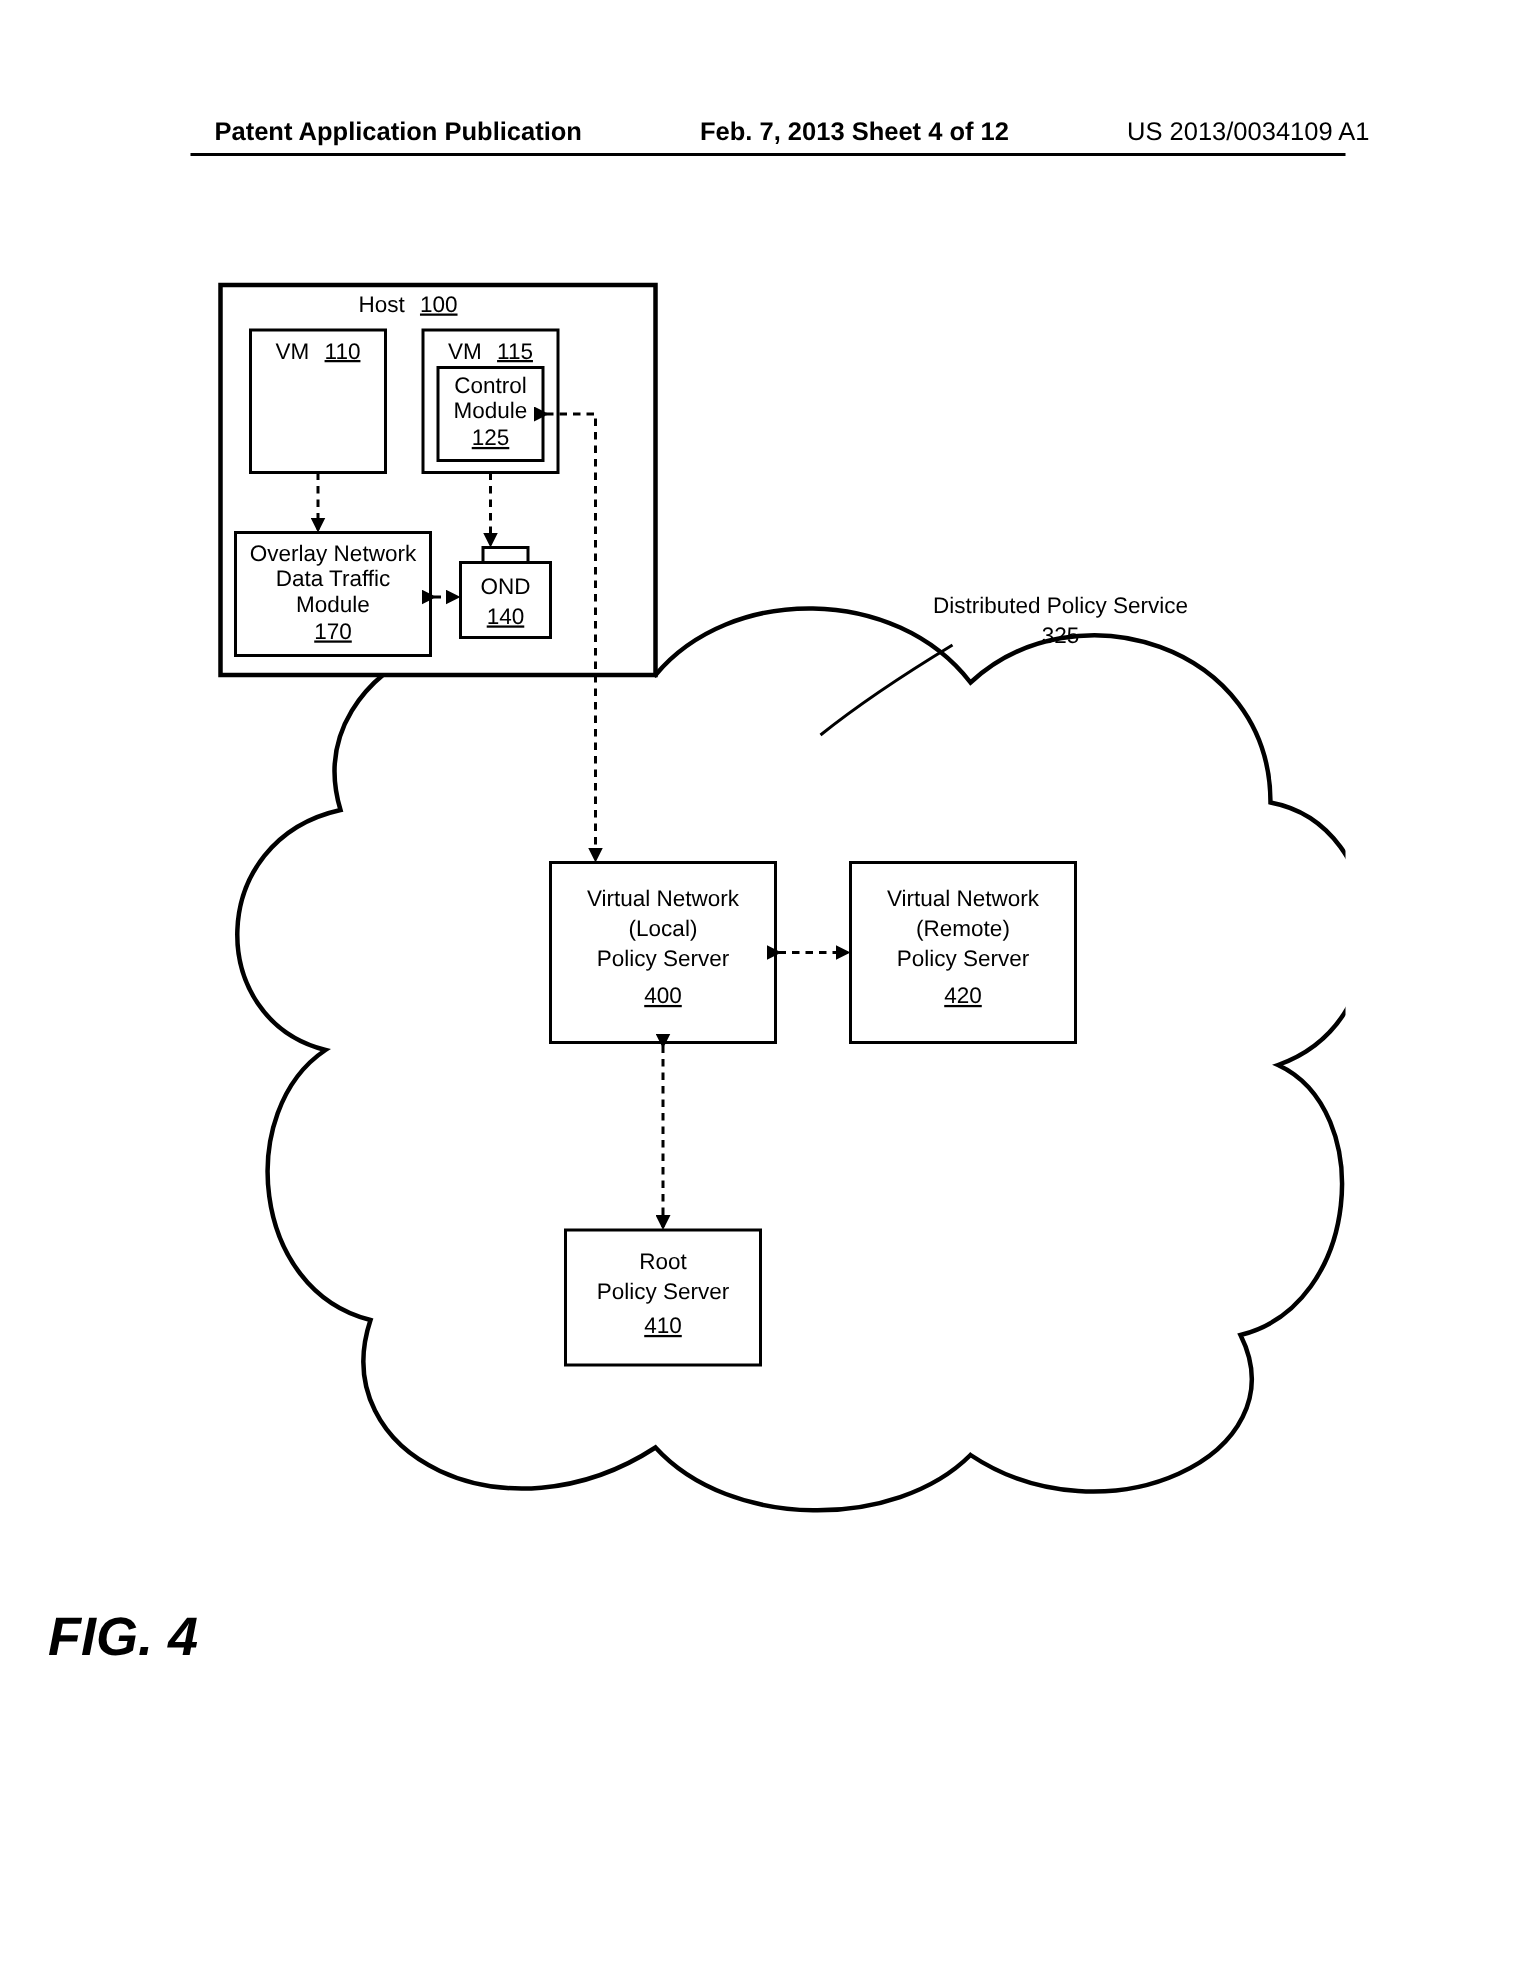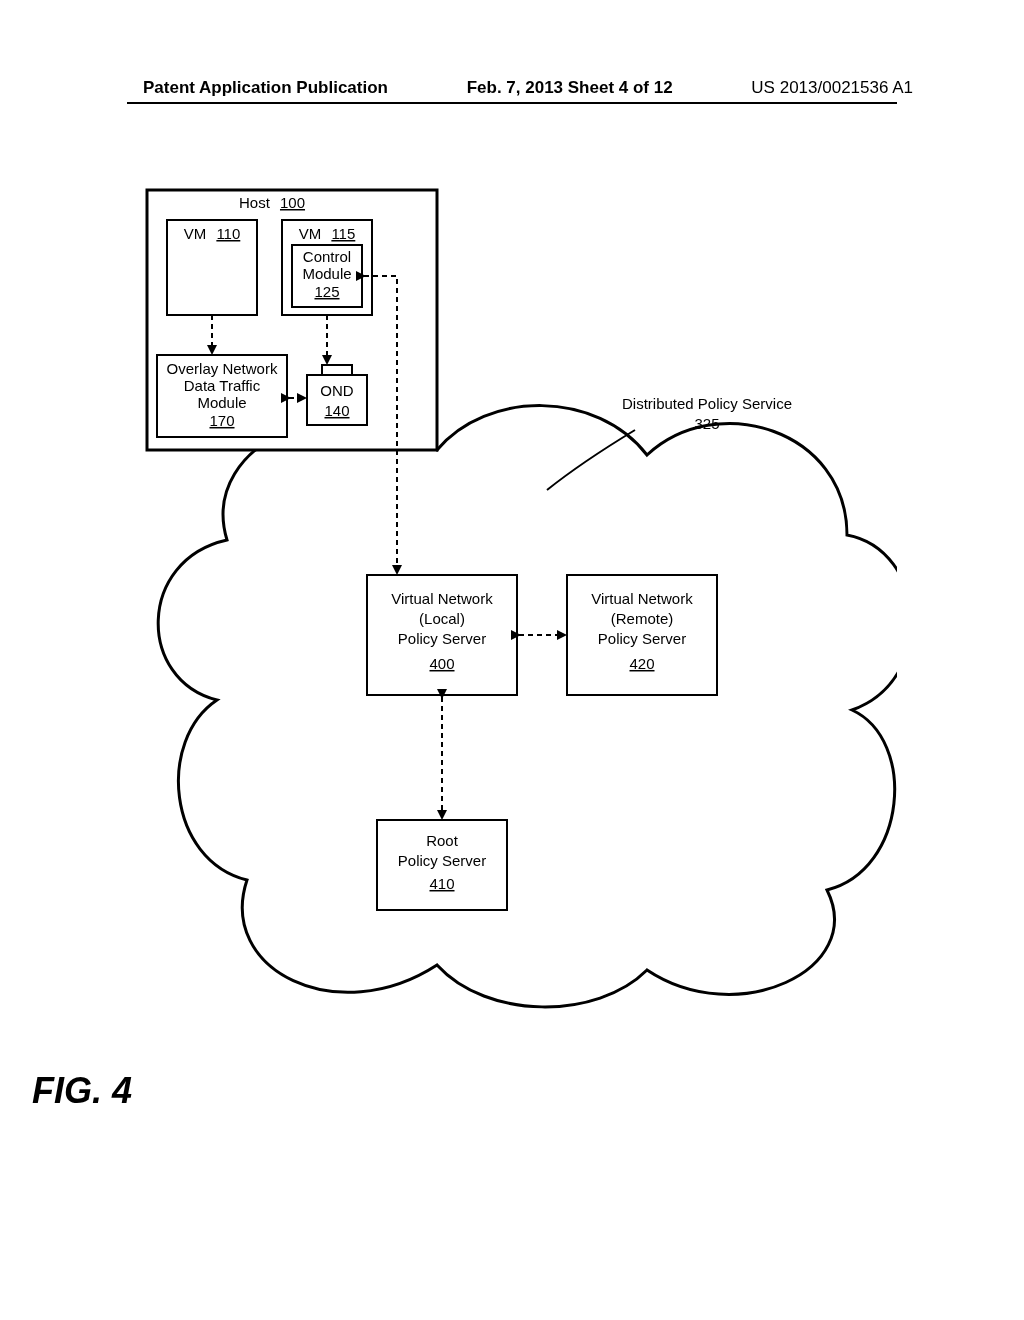--- a/index.html
+++ b/index.html
@@ -74,21 +74,21 @@
 </style>
 </head>
 <body>
 
 <div class="page">
 
   <div class="header">
     <div class="header-inner">
       <span class="header-left">Patent Application Publication</span>
       <span class="header-mid">Feb. 7, 2013   Sheet 4 of 12</span>
-      <span class="header-right">US 2013/0021536 A1</span>
+      <span class="header-right">US 2013/0034109 A1</span>
     </div>
   </div>
   <div class="hr"></div>
 
   <div class="svg-wrap">
     <svg viewBox="0 0 770 830" width="770" height="830" xmlns="http://www.w3.org/2000/svg">
 
       <defs>
 
         <marker id="ah" markerWidth="10" markerHeight="10" refX="8" refY="5" orient="auto" markerUnits="userSpaceOnUse">

